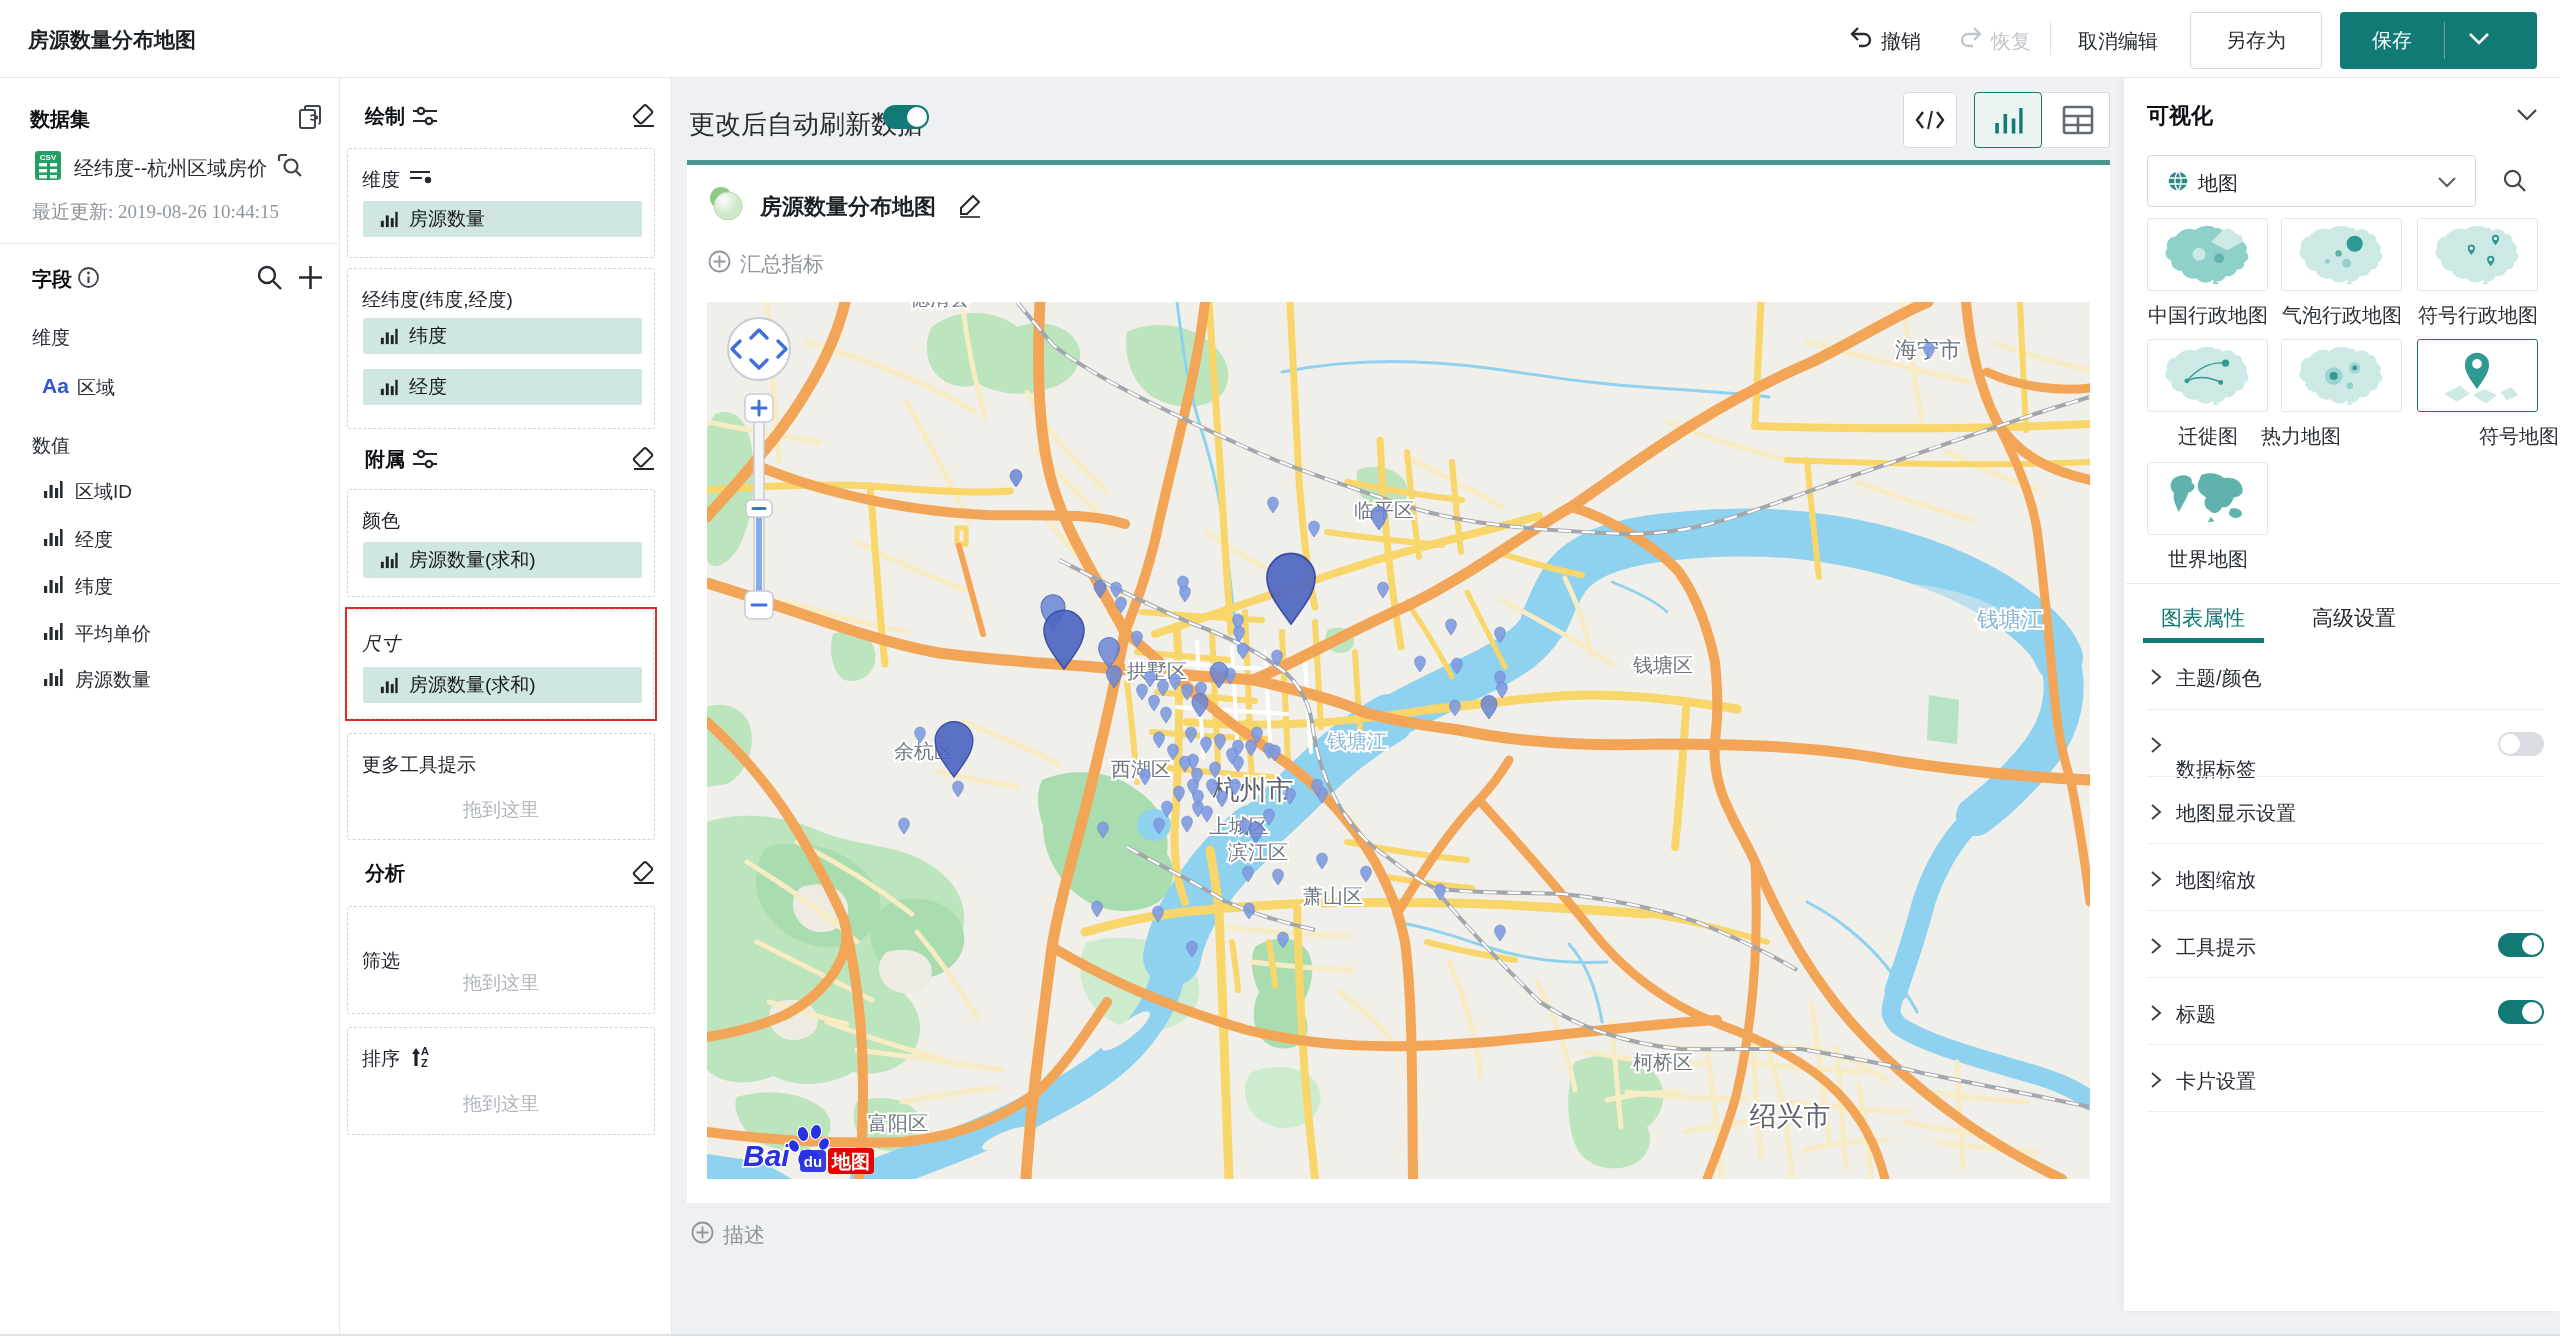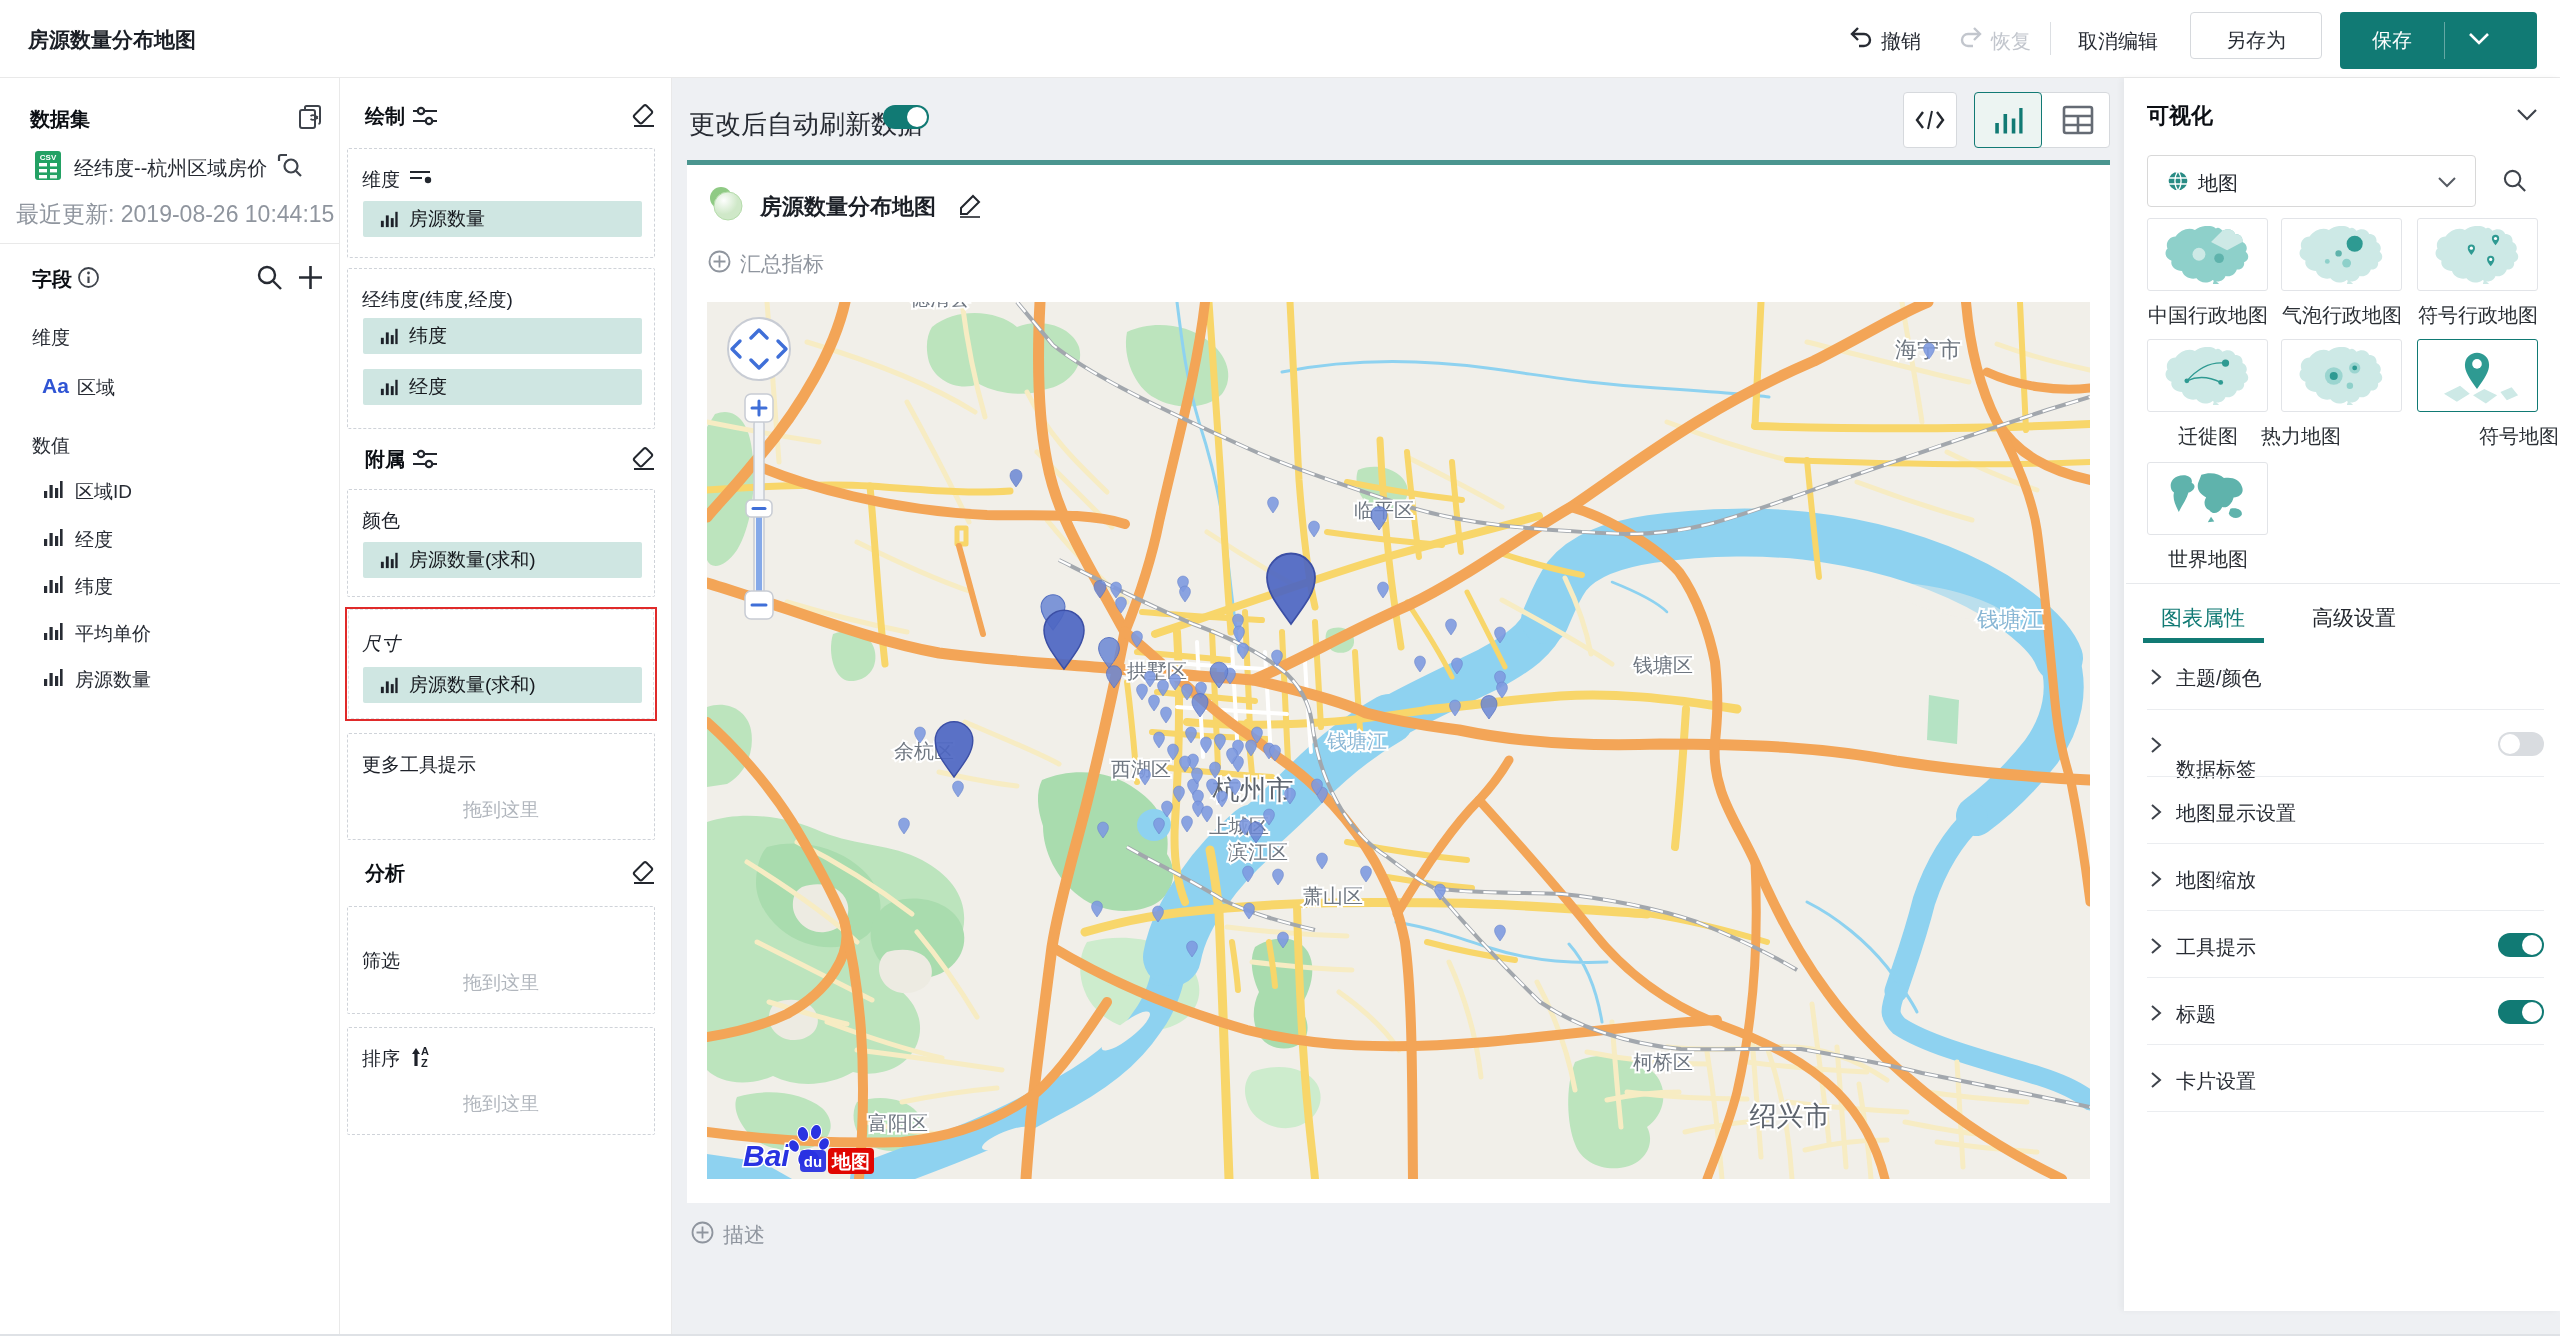--- a/index.html
+++ b/index.html
@@ -44,21 +44,21 @@
 <div class="abs tbtn" style="left:1881px;top:28px;">撤销</div>
 <div class="abs" style="left:1958px;top:24px;">
 <svg width="26" height="26" viewBox="0 0 26 26" fill="none" stroke="#c2c6cd" stroke-width="2.4">
       <path d="M16 4 L22 10 L16 16" fill="none"></path>
       <path d="M22 10 H10 A6 6 0 0 0 10 22 H15" fill="none"></path>
     </svg>
 </div>
 <div class="abs tbtn gray" style="left:1991px;top:28px;">恢复</div>
 <div class="abs vdiv"></div>
 <div class="abs tbtn" style="left:2078px;top:28px;">取消编辑</div>
-<div class="abs btn" style="left:2190px;top:12px;width:132px;height:47px;line-height:55px;">另存为</div>
+<div class="abs btn" style="left:2190px;top:12px;width:132px;height:57px;line-height:55px;">另存为</div>
 <div class="abs savebtn"></div>
 <div class="abs" style="left:2340px;top:12px;width:104px;height:57px;line-height:57px;text-align:center;color:#fff;font-size:20px;">保存</div>
 <div class="abs" style="left:2444px;top:22px;width:1px;height:37px;background:rgba(255,255,255,0.35);"></div>
 <div class="abs" style="left:2468px;top:32px;">
 <svg width="22" height="14" viewBox="0 0 22 14" fill="none" stroke="#fff" stroke-width="2.6">
       <path d="M2 2 L11 11 L20 2"></path>
     </svg>
 </div>
 
 <div class="abs panel p1"></div>
@@ -82,21 +82,21 @@
     </svg>
 </div>
 <div class="abs row" style="left:74px;top:155px;font-size:20px;">经纬度--杭州区域房价</div>
 <div class="abs" style="left:277px;top:153px;">
 <svg width="26" height="26" viewBox="0 0 26 26" fill="none" stroke="#3e434b" stroke-width="2.2">
       <path d="M2 8 V4 A2 2 0 0 1 4 2 H10"></path>
       <circle cx="14" cy="13" r="6.5"></circle>
       <path d="M19 18 L24 23"></path>
     </svg>
 </div>
-<div class="abs gtxt" style="left:16px;top:199px;font-size:23px;">最近更新: 2019-08-26 10:44:15</div>
+<div class="abs gtxt" style="left:32px;top:199px;font-size:19px;font-family:Liberation Serif, serif;">最近更新: 2019-08-26 10:44:15</div>
 <div class="abs" style="left:0;top:243px;width:339px;height:1px;background:#e9e9e9;"></div>
 <div class="abs h1" style="left:32px;top:266px;">字段</div>
 <div class="abs" style="left:77px;top:266px;">
 <svg width="23" height="23" viewBox="0 0 23 23" fill="none" stroke="#3e434b" stroke-width="1.8">
       <circle cx="11.5" cy="11.5" r="9.5"></circle>
       <path d="M11.5 10.5 V17" stroke-width="2.2"></path>
       <circle cx="11.5" cy="7" r="1.4" fill="#3e434b" stroke="none"></circle>
     </svg>
 </div>
 <div class="abs" style="left:256px;top:264px;">

